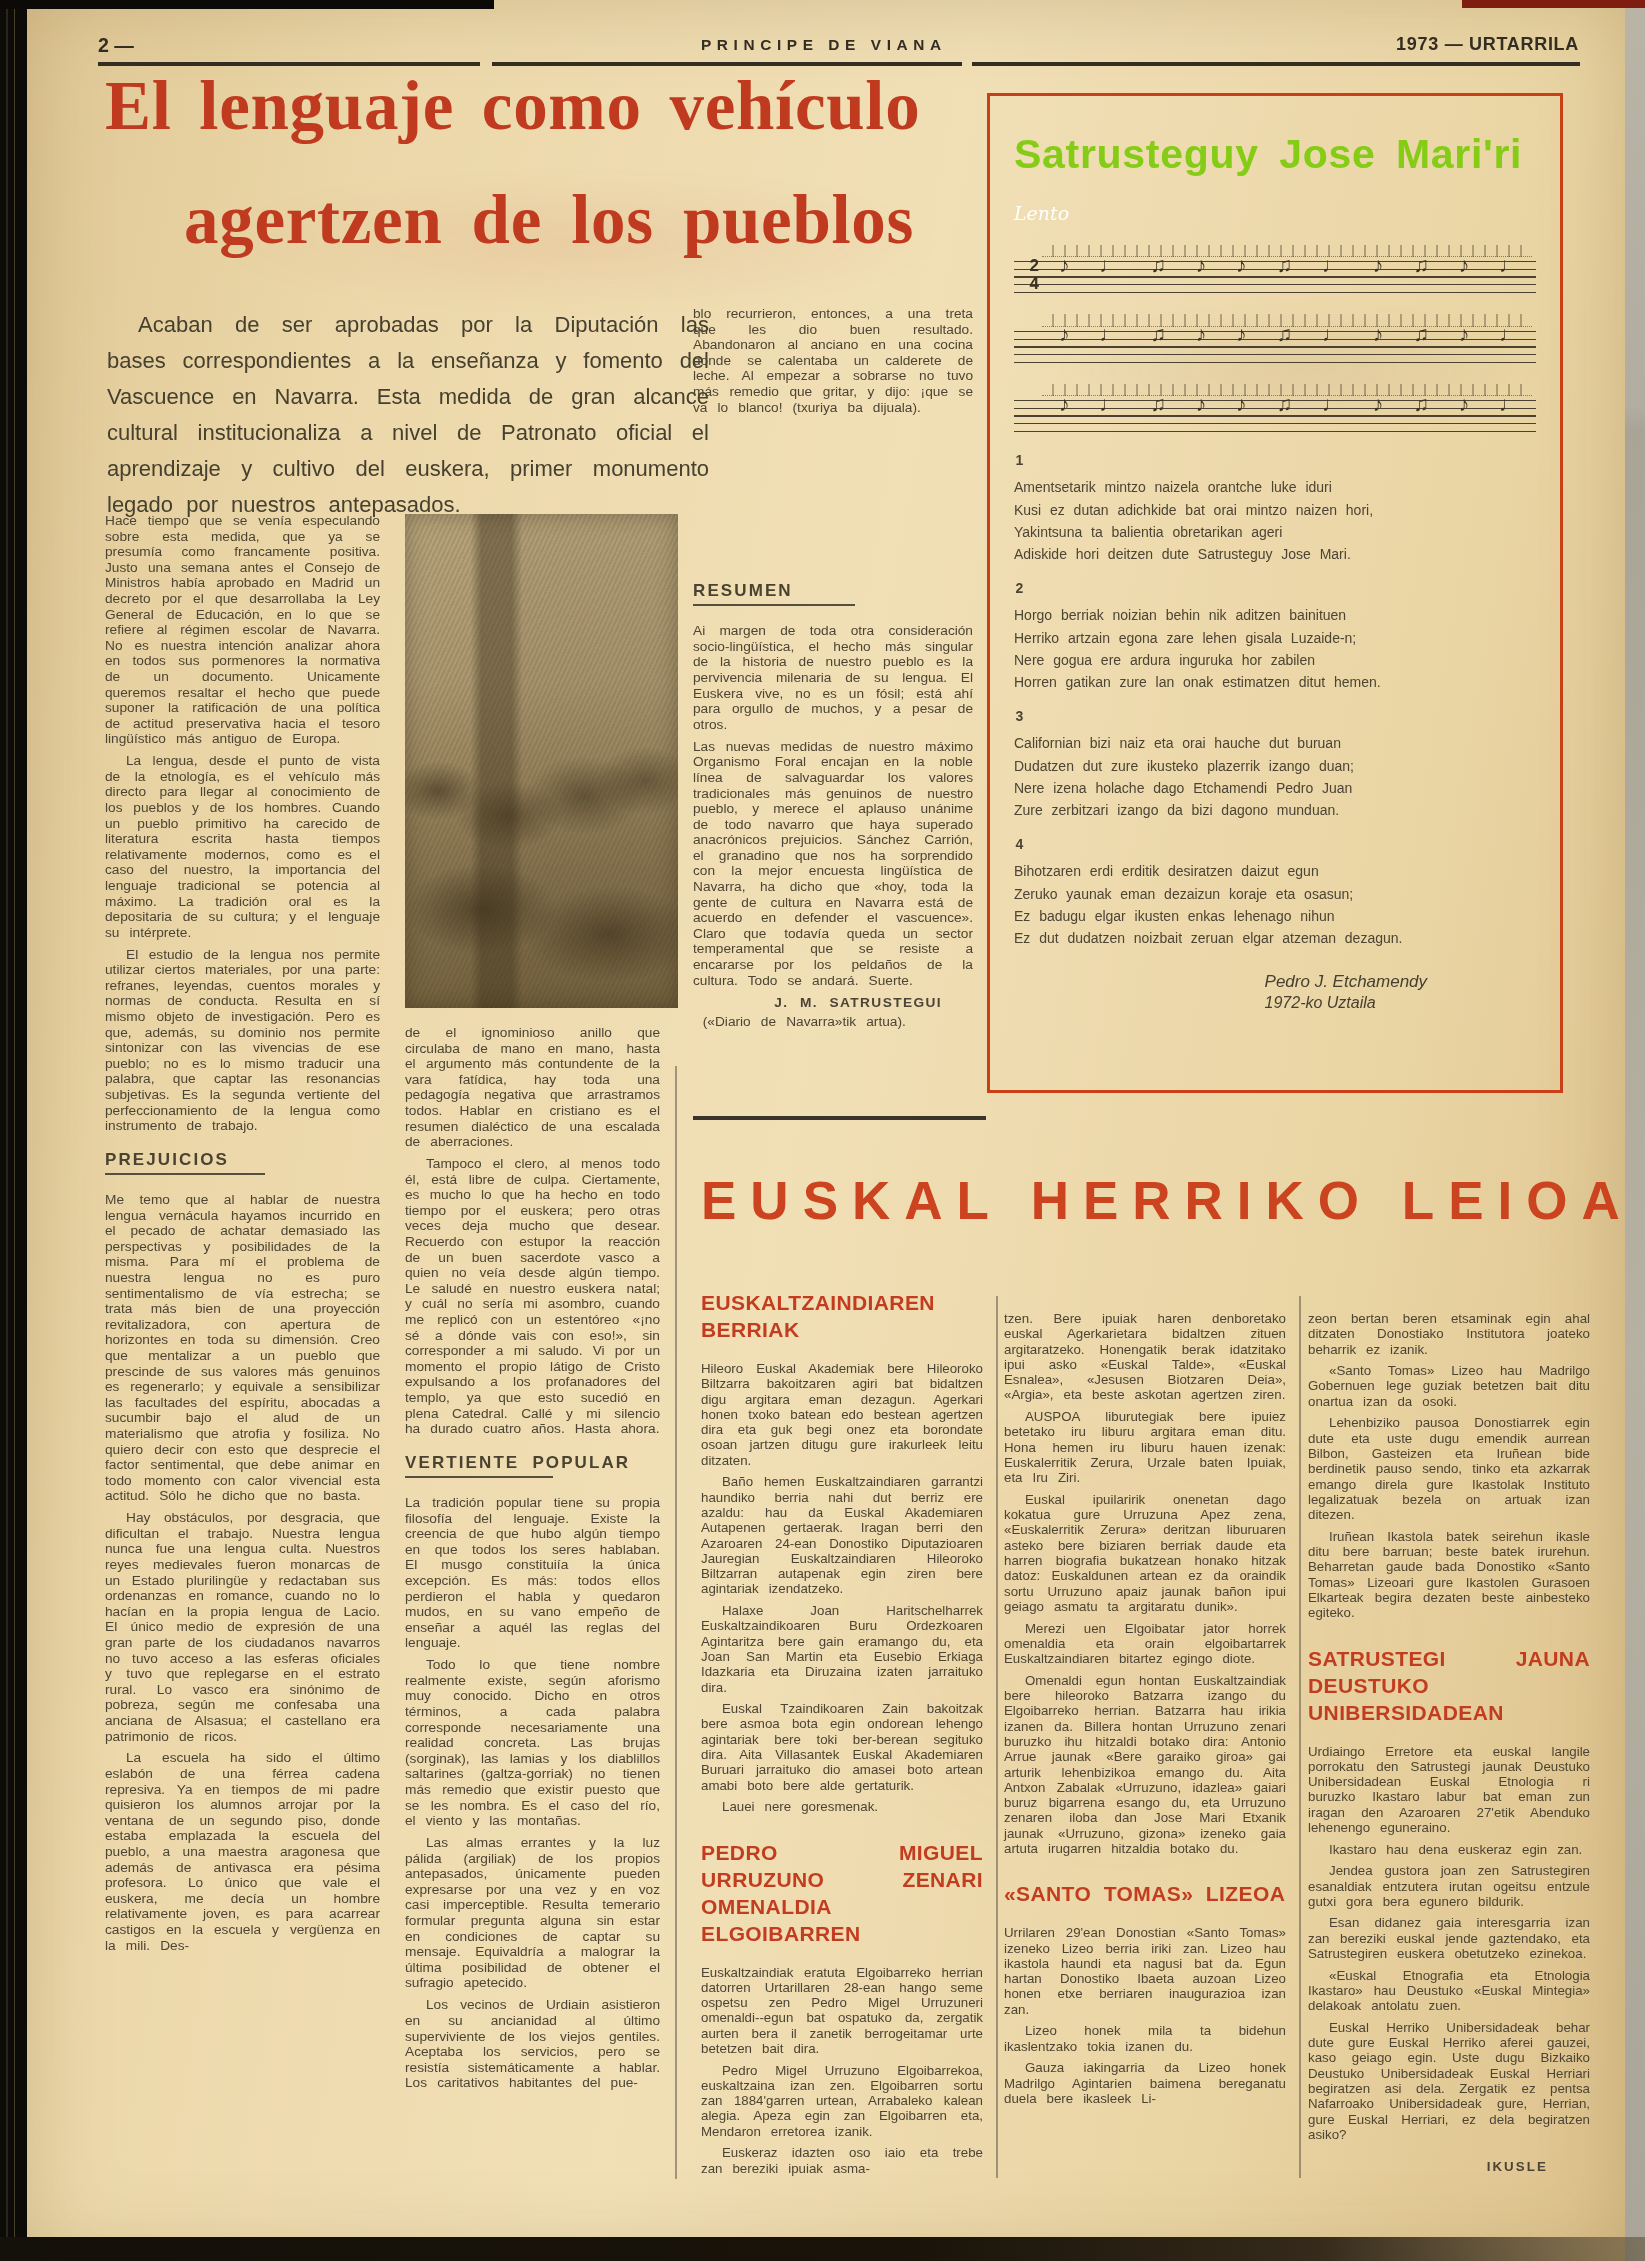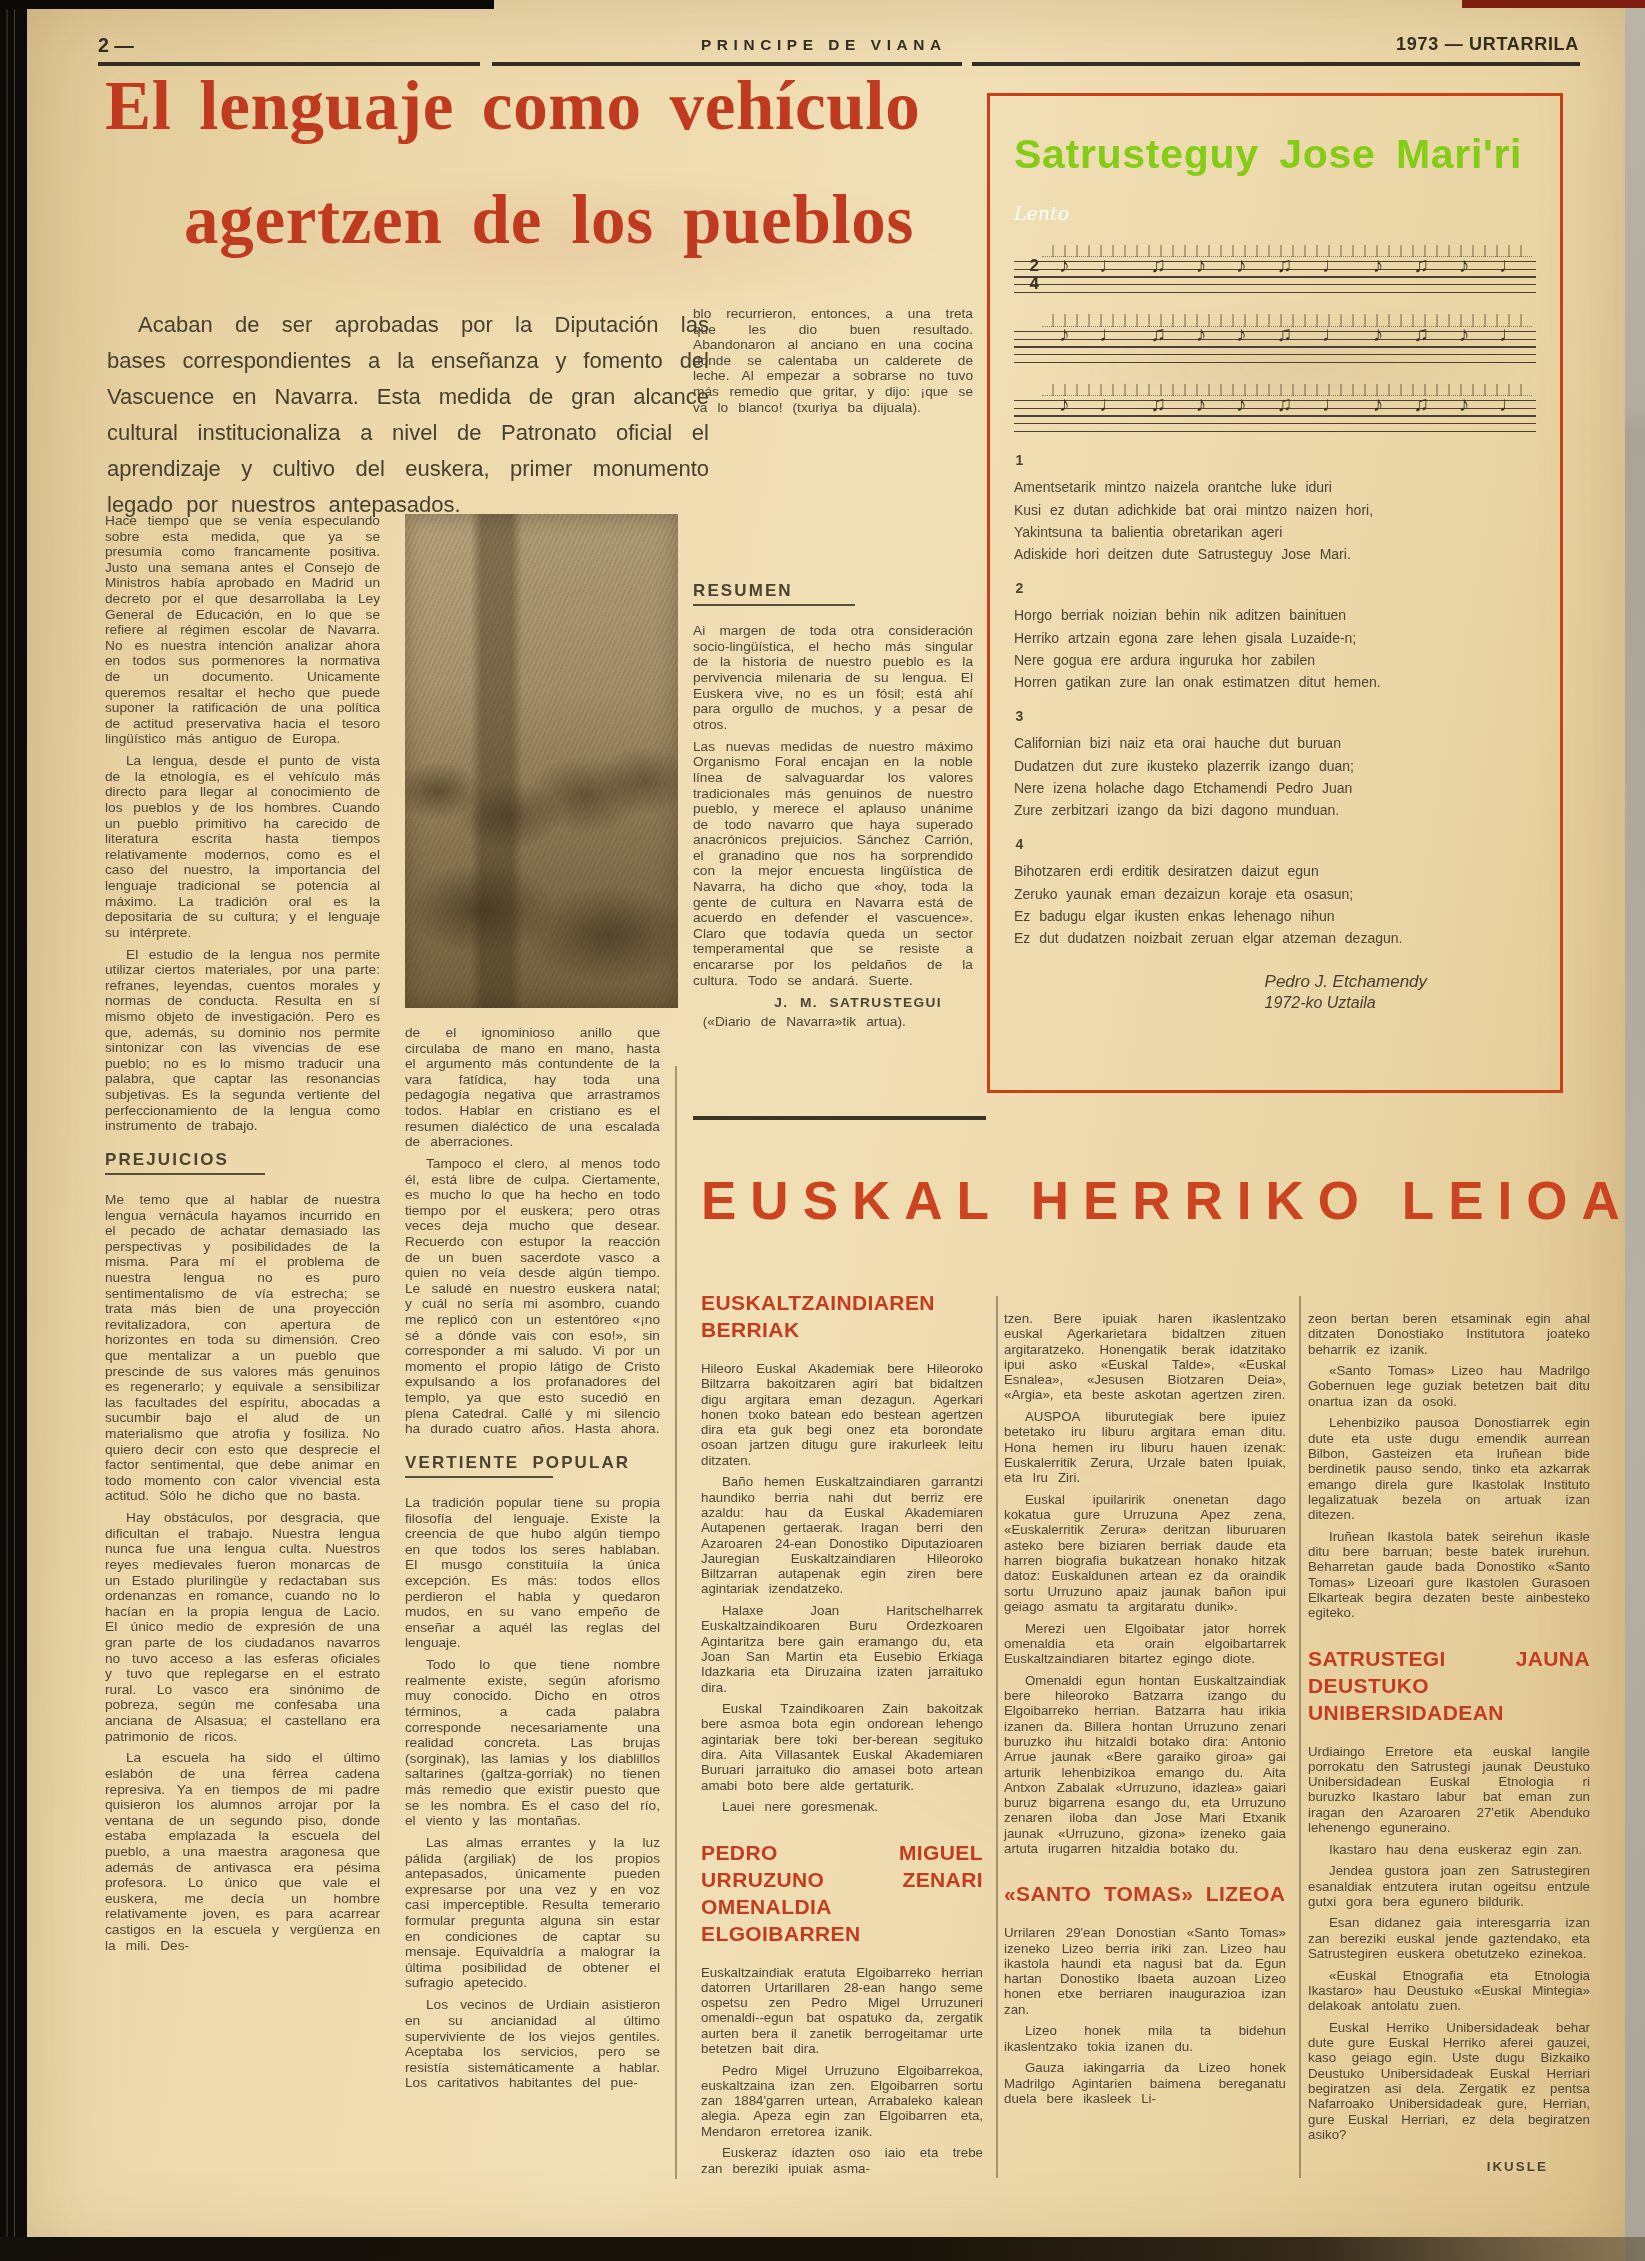--- a/index.html
+++ b/index.html
@@ -214,21 +214,21 @@
     <p>Halaxe Joan Haritschelharrek Euskaltzaindikoaren Buru Ordezkoaren Agintaritza bere gain eramango du, eta Joan San Martin eta Eusebio Erkiaga Idazkaria eta Diruzaina izaten jarraituko dira.</p>
     <p>Euskal Tzaindikoaren Zain bakoitzak bere asmoa bota egin ondorean lehengo agintariak bere toki ber-berean segituko dira. Aita Villasantek Euskal Akademiaren Buruari jarraituko dio amasei boto artean amabi boto bere alde gertaturik.</p>
     <p>Lauei nere goresmenak.</p>
     <div class="redhead">PEDRO MIGUEL URRUZUNO ZENARI OMENALDIA ELGOIBARREN</div>
     <p class="ni">Euskaltzaindiak eratuta Elgoibarreko herrian datorren Urtarillaren 28-ean hango seme ospetsu zen Pedro Migel Urruzuneri omenaldi--egun bat ospatuko da, zergatik aurten bera il zanetik berrogeitamar urte betetzen bait dira.</p>
     <p>Pedro Migel Urruzuno Elgoibarrekoa, euskaltzaina izan zen. Elgoibarren sortu zan 1884'garren urtean, Arrabaleko kalean alegia. Apeza egin zan Elgoibarren eta, Mendaron erretorea izanik.</p>
     <p>Euskeraz idazten oso iaio eta trebe zan bereziki ipuiak asma-</p>
   </div>
 
   <div class="bcol" style="left:1004px;top:1311px;width:282px;font-size:13.3px;line-height:15.3px;">
-    <p class="ni">tzen. Bere ipuiak haren ikaslentzako euskal Agerkarietara bidaltzen zituen argitaratzeko. Honengatik berak idatzitako ipui asko «Euskal Talde», «Euskal Esnalea», «Jesusen Biotzaren Deia», «Argia», eta beste askotan agertzen ziren.</p>
+    <p class="ni">tzen. Bere ipuiak haren denboretako euskal Agerkarietara bidaltzen zituen argitaratzeko. Honengatik berak idatzitako ipui asko «Euskal Talde», «Euskal Esnalea», «Jesusen Biotzaren Deia», «Argia», eta beste askotan agertzen ziren.</p>
     <p>AUSPOA liburutegiak bere ipuiez betetako iru liburu argitara eman ditu. Hona hemen iru liburu hauen izenak: Euskalerritik Zerura, Urzale baten Ipuiak, eta Iru Ziri.</p>
     <p>Euskal ipuilaririk onenetan dago kokatua gure Urruzuna Apez zena, «Euskalerritik Zerura» deritzan liburuaren asteko bere biziaren berriak daude eta harren biografia bukatzean honako hitzak datoz: Euskaldunen artean ez da oraindik sortu Urruzuno apaiz jaunak bañon ipui geiago asmatu ta argitaratu dunik».</p>
     <p>Merezi uen Elgoibatar jator horrek omenaldia eta orain elgoibartarrek Euskaltzaindiaren bitartez egingo diote.</p>
     <p>Omenaldi egun hontan Euskaltzaindiak bere hileoroko Batzarra izango du Elgoibarreko herrian. Batzarra hau irikia izanen da. Billera hontan Urruzuno zenari buruzko ihu hitzaldi botako dira: Antonio Arrue jaunak «Bere garaiko giroa» gai arturik lehenbizikoa emango du. Aita Antxon Zabalak «Urruzuno, idazlea» gaiari buruz bigarrena esango du, eta Urruzuno zenaren iloba dan Jose Mari Etxanik jaunak «Urruzuno, gizona» izeneko gaia artuta irugarren hitzaldia botako du.</p>
     <div class="redhead">«SANTO TOMAS» LIZEOA</div>
     <p class="ni">Urrilaren 29'ean Donostian «Santo Tomas» izeneko Lizeo berria iriki zan. Lizeo hau ikastola haundi eta nagusi bat da. Egun hartan Donostiko Ibaeta auzoan Lizeo honen etxe berriaren inaugurazioa izan zan.</p>
     <p>Lizeo honek mila ta bidehun ikaslentzako tokia izanen du.</p>
     <p>Gauza iakingarria da Lizeo honek Madrilgo Agintarien baimena bereganatu duela bere ikasleek Li-</p>
   </div>
 

